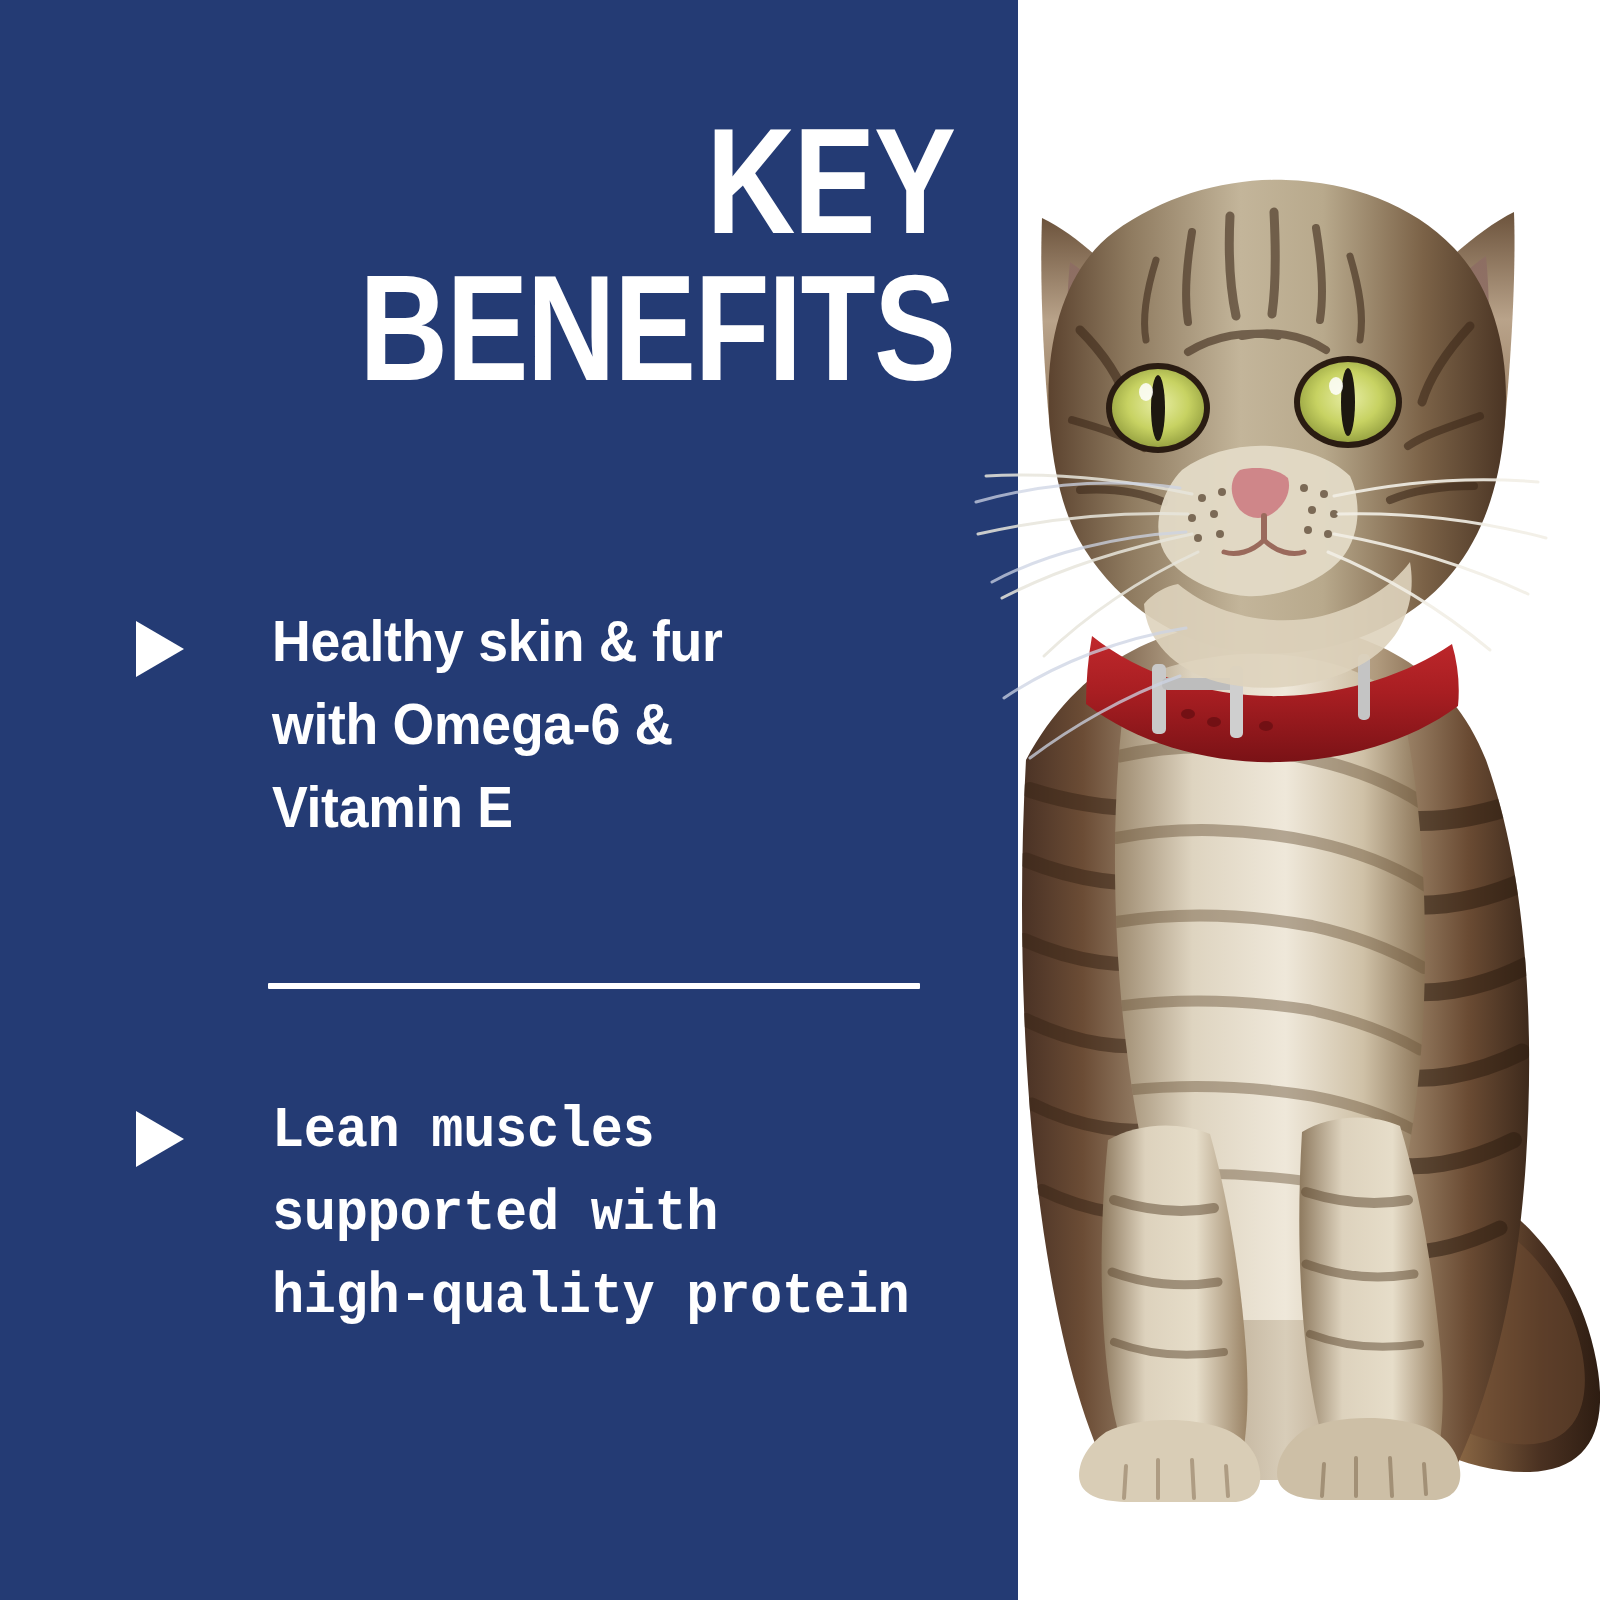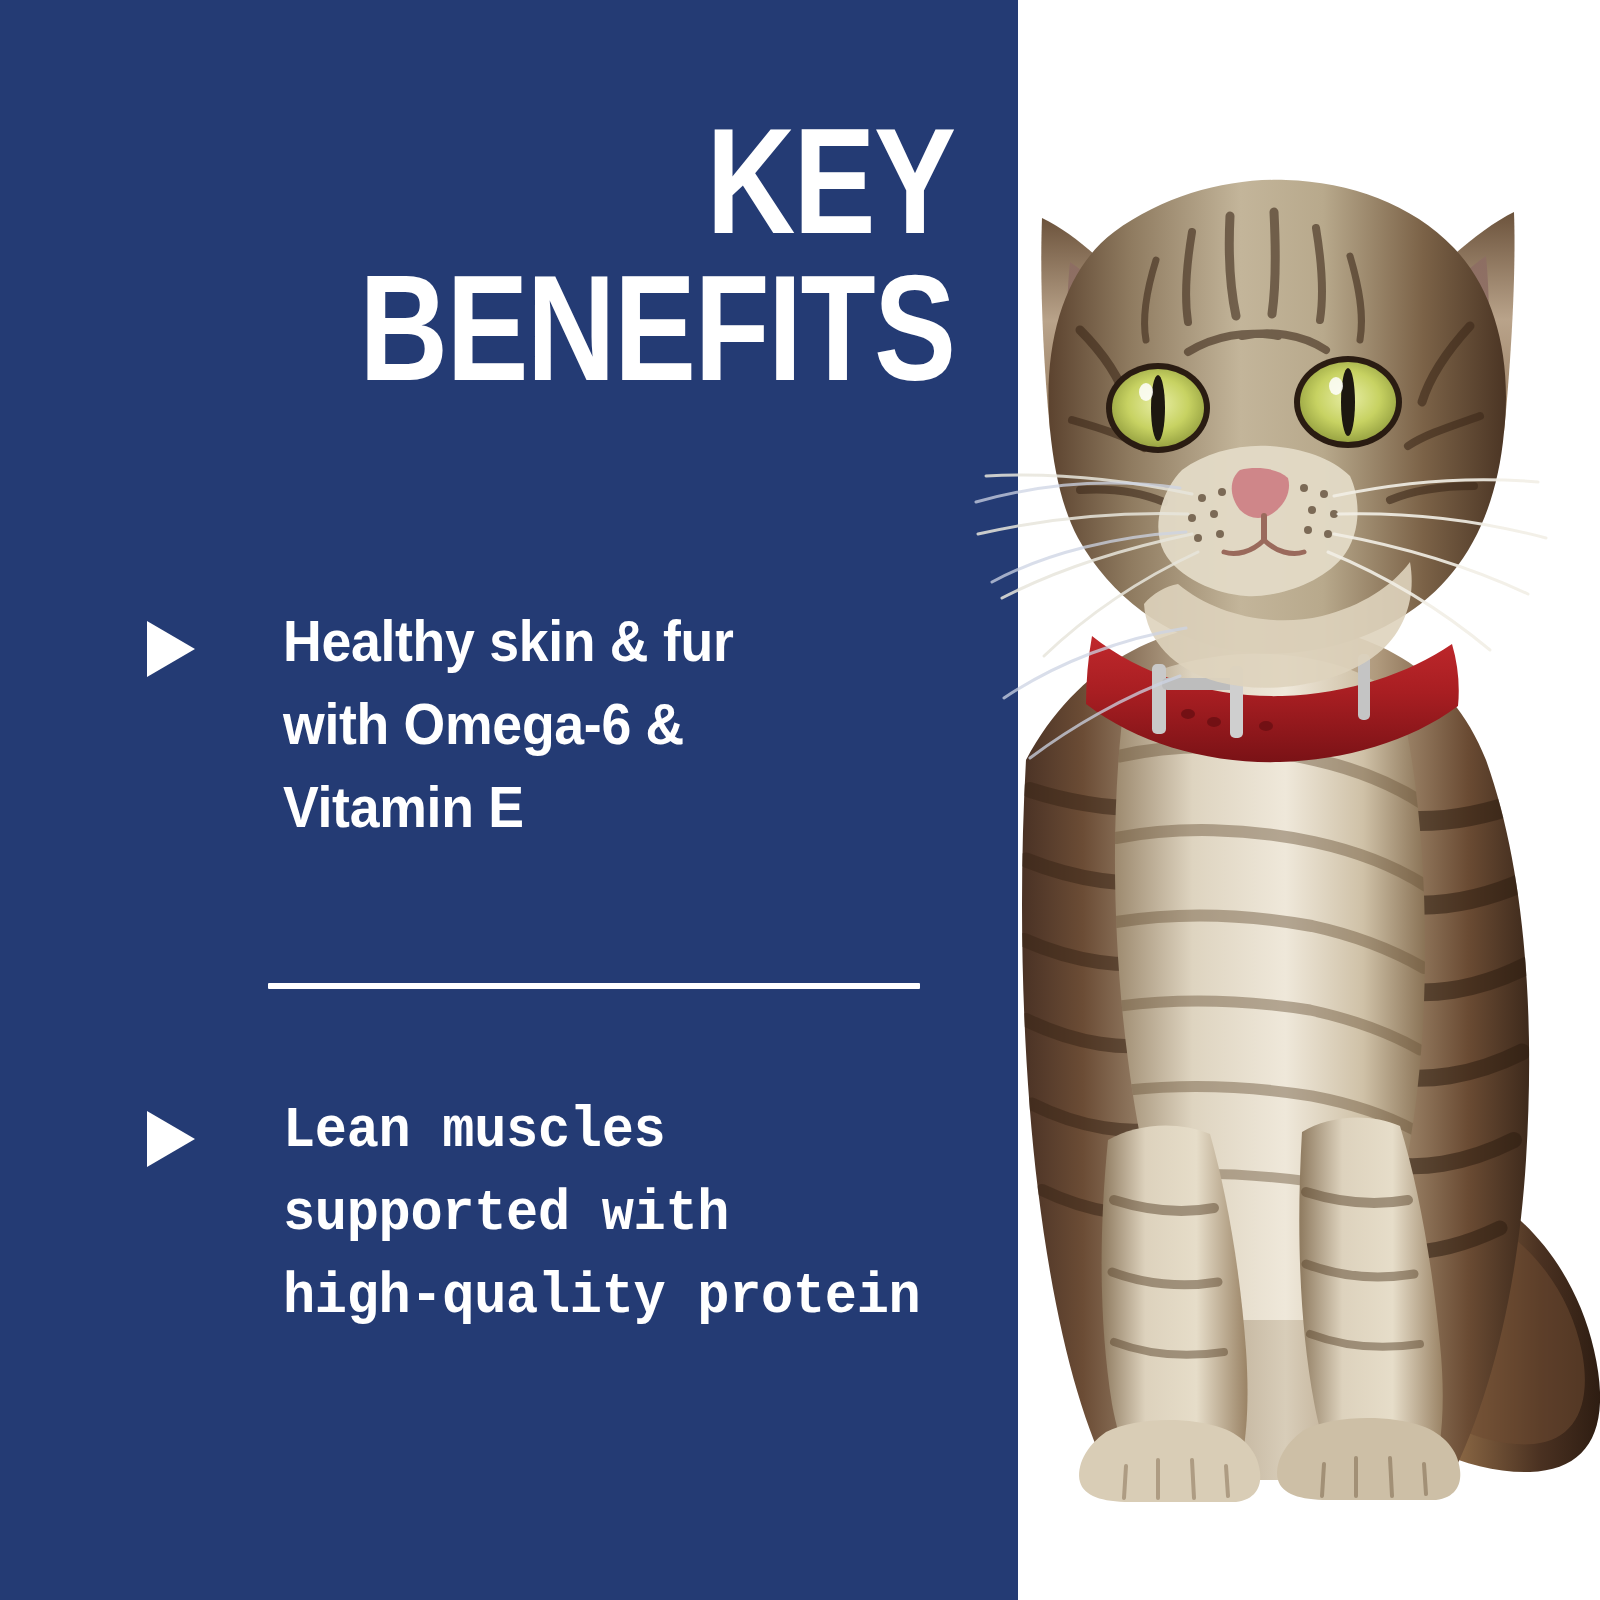--- a/index.html
+++ b/index.html
@@ -29,21 +29,21 @@
     line-height:0.98;
     letter-spacing:-2px;
     transform:scaleX(0.82);
     transform-origin:center;
     display:block;
     white-space:nowrap;
   }
   .title-line.l2{ font-size:150px; }
 
   
-  .benefits{ position:absolute; left:15px; top:0; width:1018px; height:1600px; z-index:6; }
+  .benefits{ position:absolute; left:4px; top:0; width:1018px; height:1600px; z-index:6; }
   .benefit{
     position:absolute; left:128px; width:830px; display:flex; align-items:flex-start;
   }
   .benefit.b1{ top:600px; }
   .benefit.b2{ top:1090px;font-family:Liberation Mono, monospace; }
 
   .tri{
     flex:0 0 auto; width:56px; height:62px; margin-top:18px; margin-right:84px;
   }
   .tri svg{ display:block; width:56px; height:62px; }

